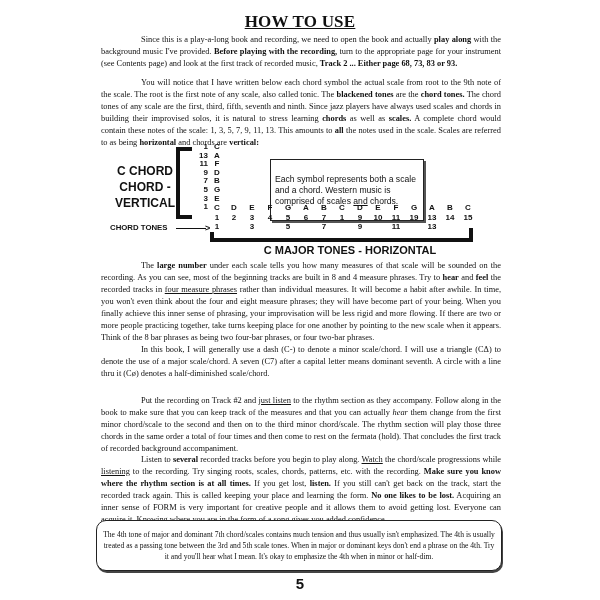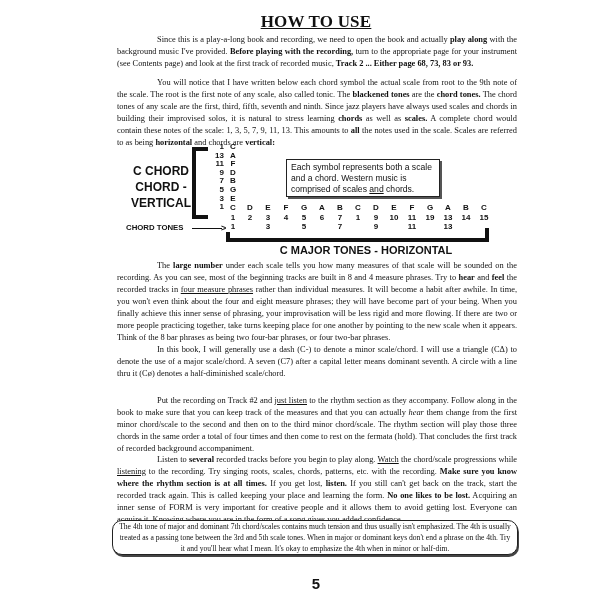--- a/index.html
+++ b/index.html
@@ -1,48 +1,48 @@
 <!DOCTYPE html>
 <html><head>
   <meta charset="utf-8">
   <style>
     html, body { margin: 0; padding: 0; background: #ffffff; }
     body { width: 600px; height: 600px; position: relative; overflow: hidden; color: #111; }
-    .page { position: absolute; left: 16px; top: 0; width: 508px; height: 600px; border-radius: 8px; }
+    .page { position: absolute; left: 0; top: 0; width: 508px; height: 600px; border-radius: 8px; }
     .serif { font-family: "Liberation Serif", "DejaVu Serif", serif; }
     .sans { font-family: "Liberation Sans", "DejaVu Sans", sans-serif; }
 
     .title { position: absolute; left: 0; top: 12px; width: 600px; text-align: center;
       font-size: 17px; font-weight: bold; text-decoration: underline; letter-spacing: 0.2px; }
 
     .para { position: absolute; left: 101px; width: 400px; font-size: 8.4px; line-height: 12px;
       text-align: justify; }
     .para .indent { display: inline-block; width: 40px; }
     .para b { font-weight: bold; }
     .para u { text-decoration: underline; }
     .para i { font-style: italic; }
     .chord-label { position: absolute; left: 10px; top: 20px; width: 70px; text-align: center;
       font-size: 12px; font-weight: bold; line-height: 16px; }
     .col { position: absolute; font-size: 8px; font-weight: bold; text-align: center; line-height: 8.6px; }
     .note-cell { position: absolute; top: 0; width: 18px; text-align: center; font-size: 8px;
       font-weight: bold; line-height: 9.5px; }
 
-    .info-box { position: absolute; left: 272px; top: 160px; width: 144px; padding: 2px 4px;
+    .info-box { position: absolute; left: 272px; top: 160px; width: 144px; padding: 14px 4px;
       border: 1px solid #222; box-shadow: 2px 2px 0 #555; font-size: 8.6px; line-height: 10.8px;
       text-align: left; background: #fff; }
     .info-box u { text-decoration: underline; }
 
     .chord-tones-label { position: absolute; left: 110px; top: 223px; font-size: 7.8px; font-weight: bold; }
     .arrow-line { position: absolute; left: 176px; top: 228px; width: 34px; height: 1px; background: #111; }
     .arrow-head { position: absolute; left: 205px; top: 222px; font-size: 9px; font-weight: bold; line-height: 10px; }
     .scale-label { position: absolute; left: 215px; top: 240px; width: 220px; text-align: center;
       font-size: 11px; font-weight: bold; }
 
     
-    .tip-box { position: absolute; left: 96px; top: 520px; width: 406px; padding: 0 6px;
+    .tip-box { position: absolute; left: 96px; top: 520px; width: 406px; padding: 8px 6px;
       border: 1.5px solid #222; border-radius: 10px; box-shadow: 1px 2px 0 #444;
       font-size: 7.6px; line-height: 11px; text-align: center; background: #fff; box-sizing: border-box; }
 
     .motto { position: absolute; left: 230px; top: 556px; width: 140px; height: 15px;
       border: 1.5px solid #222; border-radius: 8px; text-align: center; font-size: 9px; line-height: 15px; }
     .page-number { position: absolute; left: 0; top: 575px; width: 600px; text-align: center;
       font-size: 15px; font-weight: bold; }
   </style>
 </head>
 <body>

